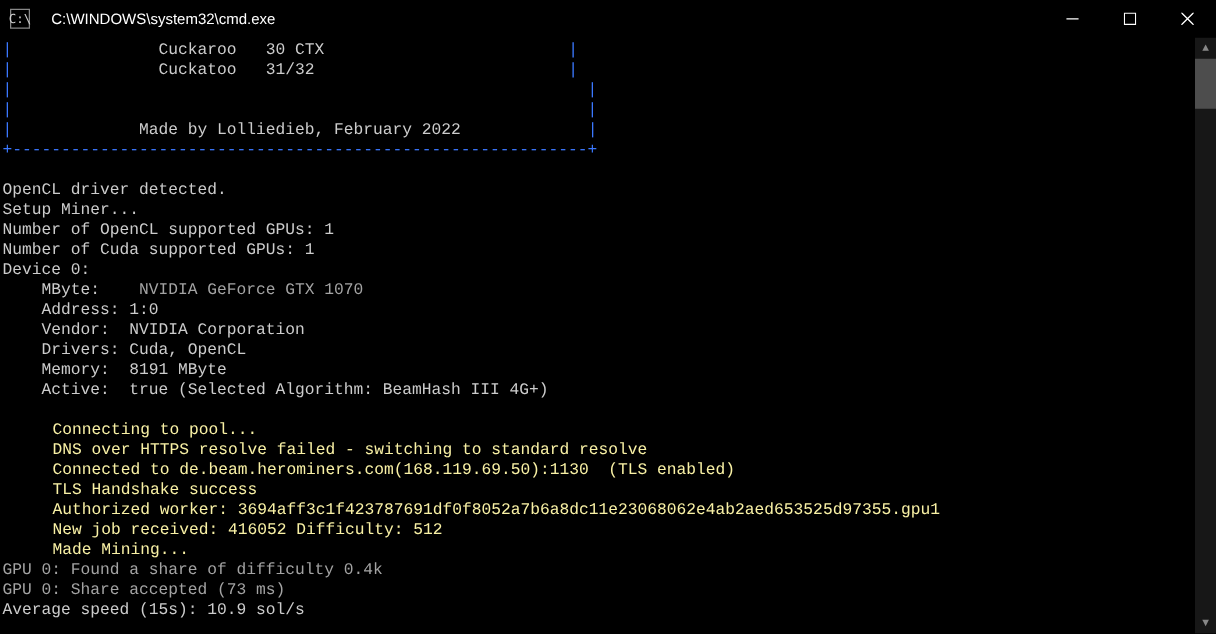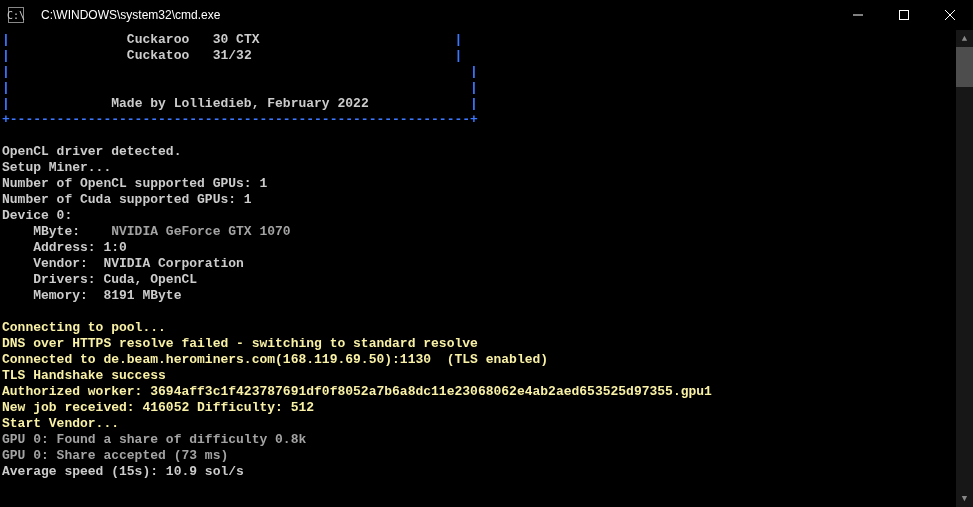--- a/index.html
+++ b/index.html
@@ -88,25 +88,24 @@
       justify-content: center;
       color: #888;
       font-size: 9px;
     }
     .scrollbar-arrow.up { top: 0; }
     .scrollbar-arrow.down { bottom: 0; }
     .line {
       white-space: pre;
       line-height: 16px;
       color: #ccc;
-      font-weight: bold;
     }
     .blue { color: #3b78ff; }
     .green { color: #a3a3a3; }
-    .yellow { color: #f9f1a5; }
+    .yellow { color: #f9f1a5; margin-left: 40px; }
     .white { color: #ccc; }
   </style>
 </head>
 <body>
 
 <div class="titlebar">
   <span class="titlebar-icon">C:\</span>
   <span class="titlebar-text">C:\WINDOWS\system32\cmd.exe</span>
   <div class="titlebar-controls">
     <div class="titlebar-btn">
@@ -138,29 +137,30 @@
   <div class="line white">OpenCL driver detected.</div>
   <div class="line white">Setup Miner...</div>
   <div class="line white">Number of OpenCL supported GPUs: 1</div>
   <div class="line white">Number of Cuda supported GPUs: 1</div>
   <div class="line white">Device 0:</div>
   <div class="line"><span class="white">    MByte:    </span><span class="green">NVIDIA GeForce GTX 1070</span></div>
   <div class="line white">    Address: 1:0</div>
   <div class="line white">    Vendor:  NVIDIA Corporation</div>
   <div class="line white">    Drivers: Cuda, OpenCL</div>
   <div class="line white">    Memory:  8191 MByte</div>
+  <div class="line white">    Active:  true (Selected Algorithm: BeamHash III 4G+)</div>
   <div class="line"> </div>
   <div class="line yellow">Connecting to pool...</div>
   <div class="line yellow">DNS over HTTPS resolve failed - switching to standard resolve</div>
   <div class="line yellow">Connected to de.beam.herominers.com(168.119.69.50):1130  (TLS enabled)</div>
   <div class="line yellow">TLS Handshake success</div>
   <div class="line yellow">Authorized worker: 3694aff3c1f423787691df0f8052a7b6a8dc11e23068062e4ab2aed653525d97355.gpu1</div>
   <div class="line yellow">New job received: 416052 Difficulty: 512</div>
-  <div class="line yellow">Start Vendor...</div>
-  <div class="line green">GPU 0: Found a share of difficulty 0.8k</div>
+  <div class="line yellow">Made Mining...</div>
+  <div class="line green">GPU 0: Found a share of difficulty 0.4k</div>
   <div class="line green">GPU 0: Share accepted (73 ms)</div>
   <div class="line white">Average speed (15s): 10.9 sol/s</div>
 
   <div class="scrollbar">
     <div class="scrollbar-arrow up">▲</div>
     <div class="scrollbar-thumb"></div>
     <div class="scrollbar-arrow down">▼</div>
   </div>
 </div>
 

